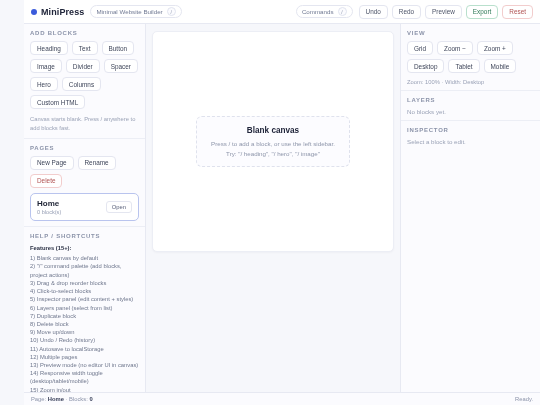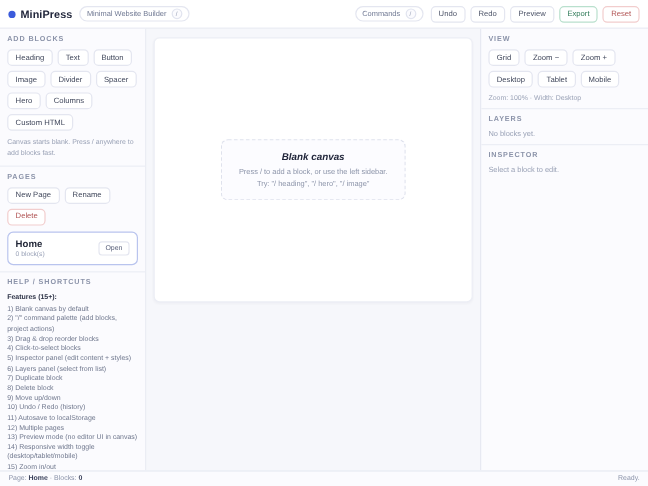--- a/index.html
+++ b/index.html
@@ -3,21 +3,21 @@
 <meta charset="utf-8">
 <style>
   * { box-sizing: border-box; margin: 0; padding: 0; }
   html, body {
     width: 540px; height: 405px;
     font-family: "Liberation Sans", sans-serif;
     background: #f6f7fb;
     color: #343a49;
     overflow: hidden;
   }
-  .app { width: 540px; height: 405px; display: flex; flex-direction: column; background: #f6f7fb; }
+  .app { width: 540px; height: 405px; display: flex; flex-direction: column; background: #f6f7fb; padding-left: 24px; }
 
   
   .topbar {
     height: 24px; flex: 0 0 24px;
     background: #ffffff;
     border-bottom: 1px solid #e7e9f2;
     display: flex; align-items: center;
     padding: 0 7px;
     gap: 6px;
   }
@@ -116,21 +116,21 @@
     display: flex; align-items: center; justify-content: center;
     box-shadow: 0 1px 2px rgba(40,48,80,.04);
   }
   .placeholder {
     border: 1px dashed #dfe2ed;
     border-radius: 6px;
     padding: 9px 14px;
     text-align: center;
     background: #fcfcff;
   }
-  .ph-title { font-size: 8.2px; font-weight: bold; color: #20253a; font-style: italic; }
+  .ph-title { font-size: 8.2px; font-weight: bold; color: #20253a; }
   .ph-line { font-size: 6.2px; color: #8d95aa; margin-top: 5px; }
   .ph-line.second { margin-top: 3px; }
 
   
   .right {
     width: 140px; flex: 0 0 140px;
     background: #fbfbfe;
     border-left: 1px solid #e7e9f2;
     display: flex; flex-direction: column;
     overflow: hidden;

